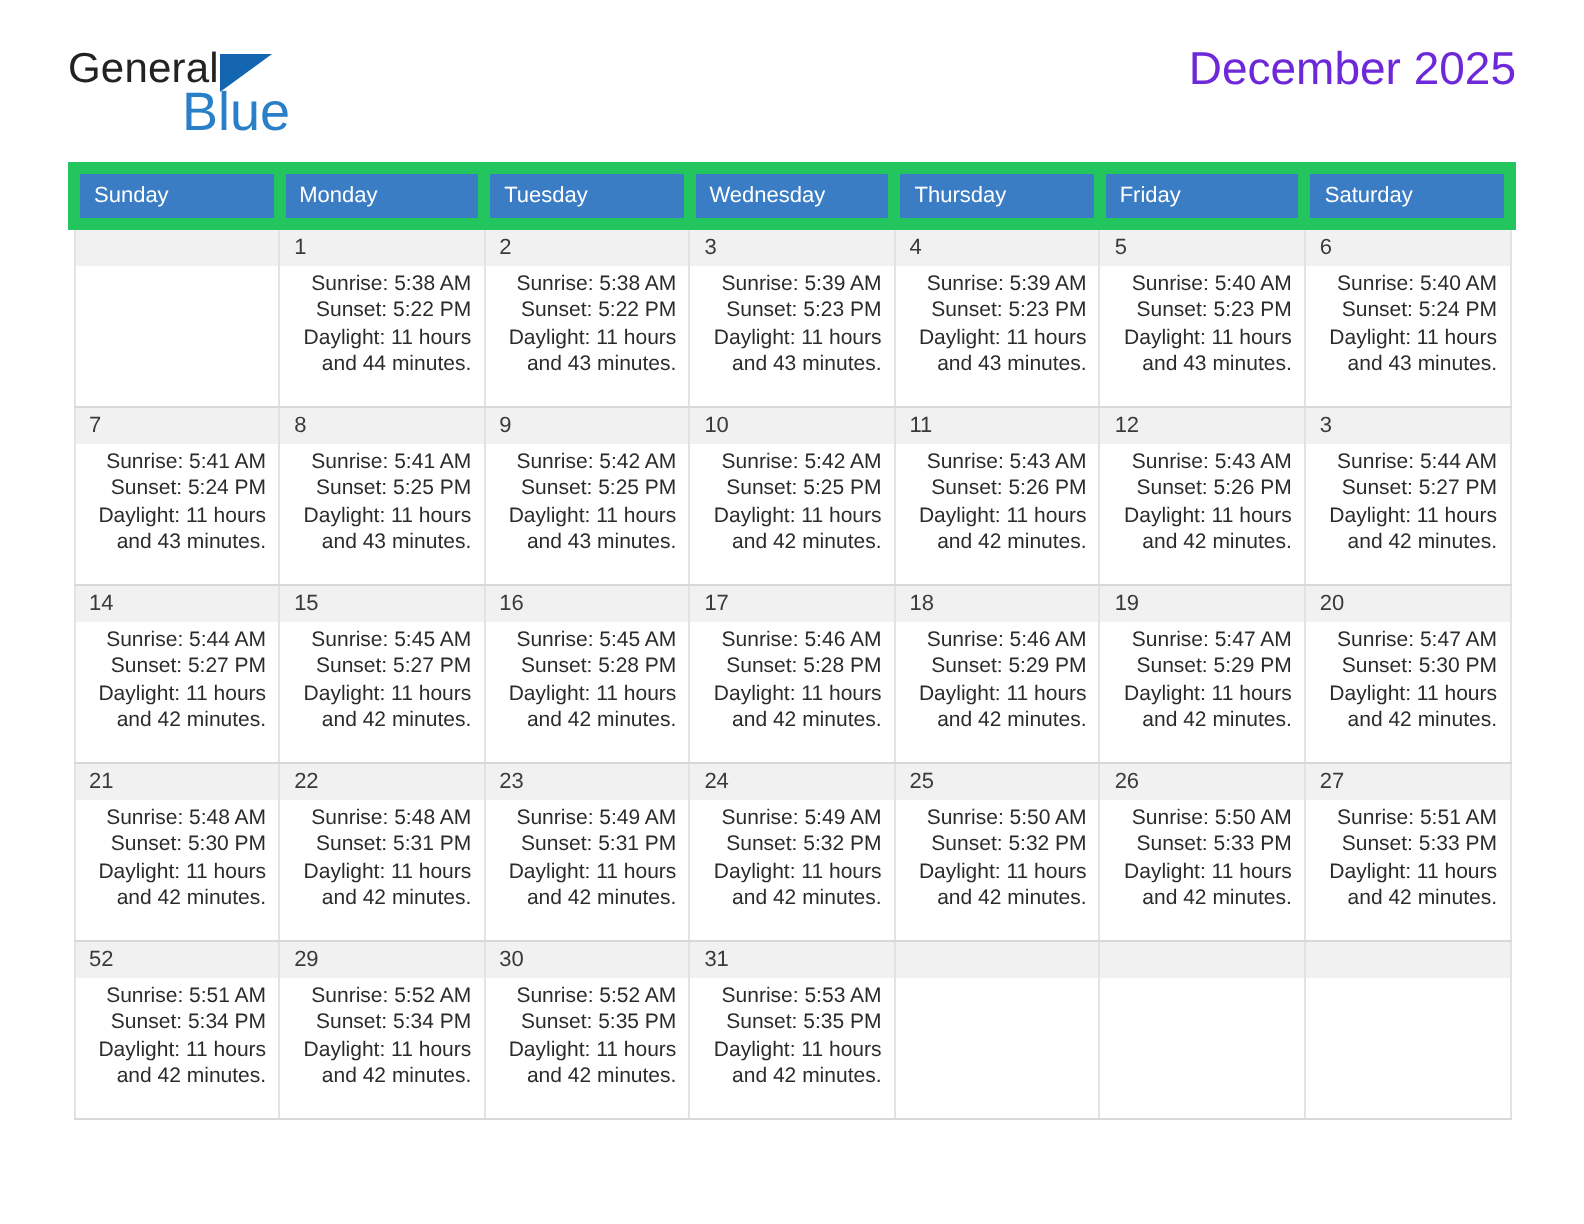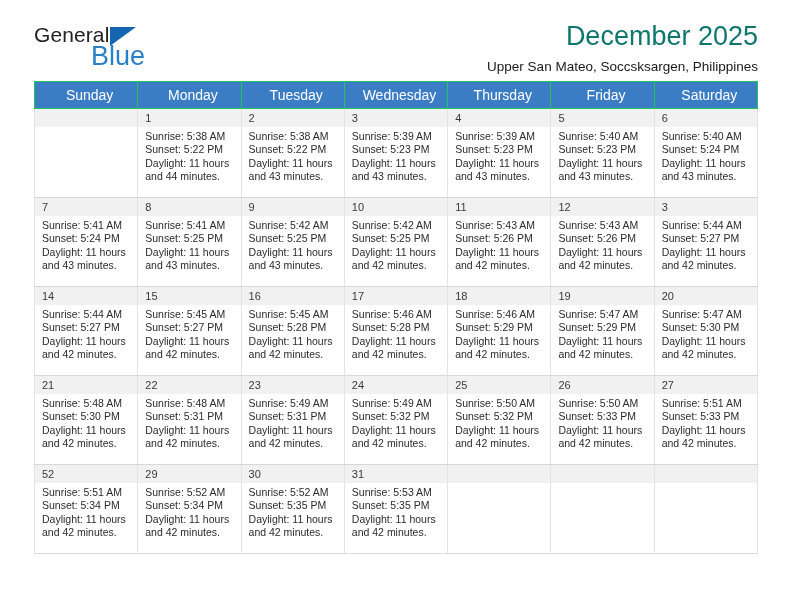--- a/index.html
+++ b/index.html
@@ -58,22 +58,22 @@
     font-size: 27px;
     color: #2a7fc9;
     margin-left: 57px;
     margin-top: -3px;
     line-height: 1.05;
   }
   .title-block {
     text-align: right;
   }
   .cal-title {
-    font-size: 27px;
-    color: #0f766e;
+    font-size: 23px;
+    color: #6d28d9;
     line-height: 1.1;
     font-weight: normal;
     margin: 0;
   }
   .cal-subtitle {
     font-size: 13.5px;
     color: #1a1a1a;
     margin-top: 8px;
     line-height: 1.1;
   }
@@ -81,26 +81,26 @@
   
   .calendar {
     width: 724px;
     border-collapse: collapse;
     table-layout: fixed;
     margin-top: 9px;
   }
   .calendar th {
     background: #3b7dc4;
     color: #ffffff;
-    font-size: 14px;
+    font-size: 11px;
     font-weight: normal;
-    text-align: center;
+    text-align: left;
     padding: 5px 0 5px 7px;
     height: 10px;
-    border: 1px solid #22c55e;
+    border: 6px solid #22c55e;
   }
   .calendar td {
     vertical-align: top;
     padding: 0;
     border-left: 1px solid #e3e3e3;
     border-right: 1px solid #e3e3e3;
     border-bottom: 1px solid #d8d8d8;
     height: 88px;
   }
   .calendar tr.week td {
@@ -117,38 +117,38 @@
   td.empty .daynum {
     background: #f1f1f1;
     color: transparent;
   }
   td.empty .info { visibility: hidden; }
   .info {
     font-size: 10.5px;
     color: #2b2b2b;
     line-height: 13.3px;
     padding: 3px 6px 0 7px;
+    text-align: right;
   }
   .info div { white-space: nowrap; }
 </style>
 </head>
 <body>
 
 <div class="page">
 
   <div class="header">
     <div class="brand">
       <div>
         <span class="brand-row1">General</span><span class="brand-tri"></span>
       </div>
       <div class="brand-row2">Blue</div>
     </div>
     <div class="title-block">
       <h1 class="cal-title">December 2025</h1>
-      <div class="cal-subtitle">Upper San Mateo, Soccsksargen, Philippines</div>
     </div>
   </div>
 
   <table class="calendar">
     <thead>
       <tr>
         <th>Sunday</th>
         <th>Monday</th>
         <th>Tuesday</th>
         <th>Wednesday</th>

